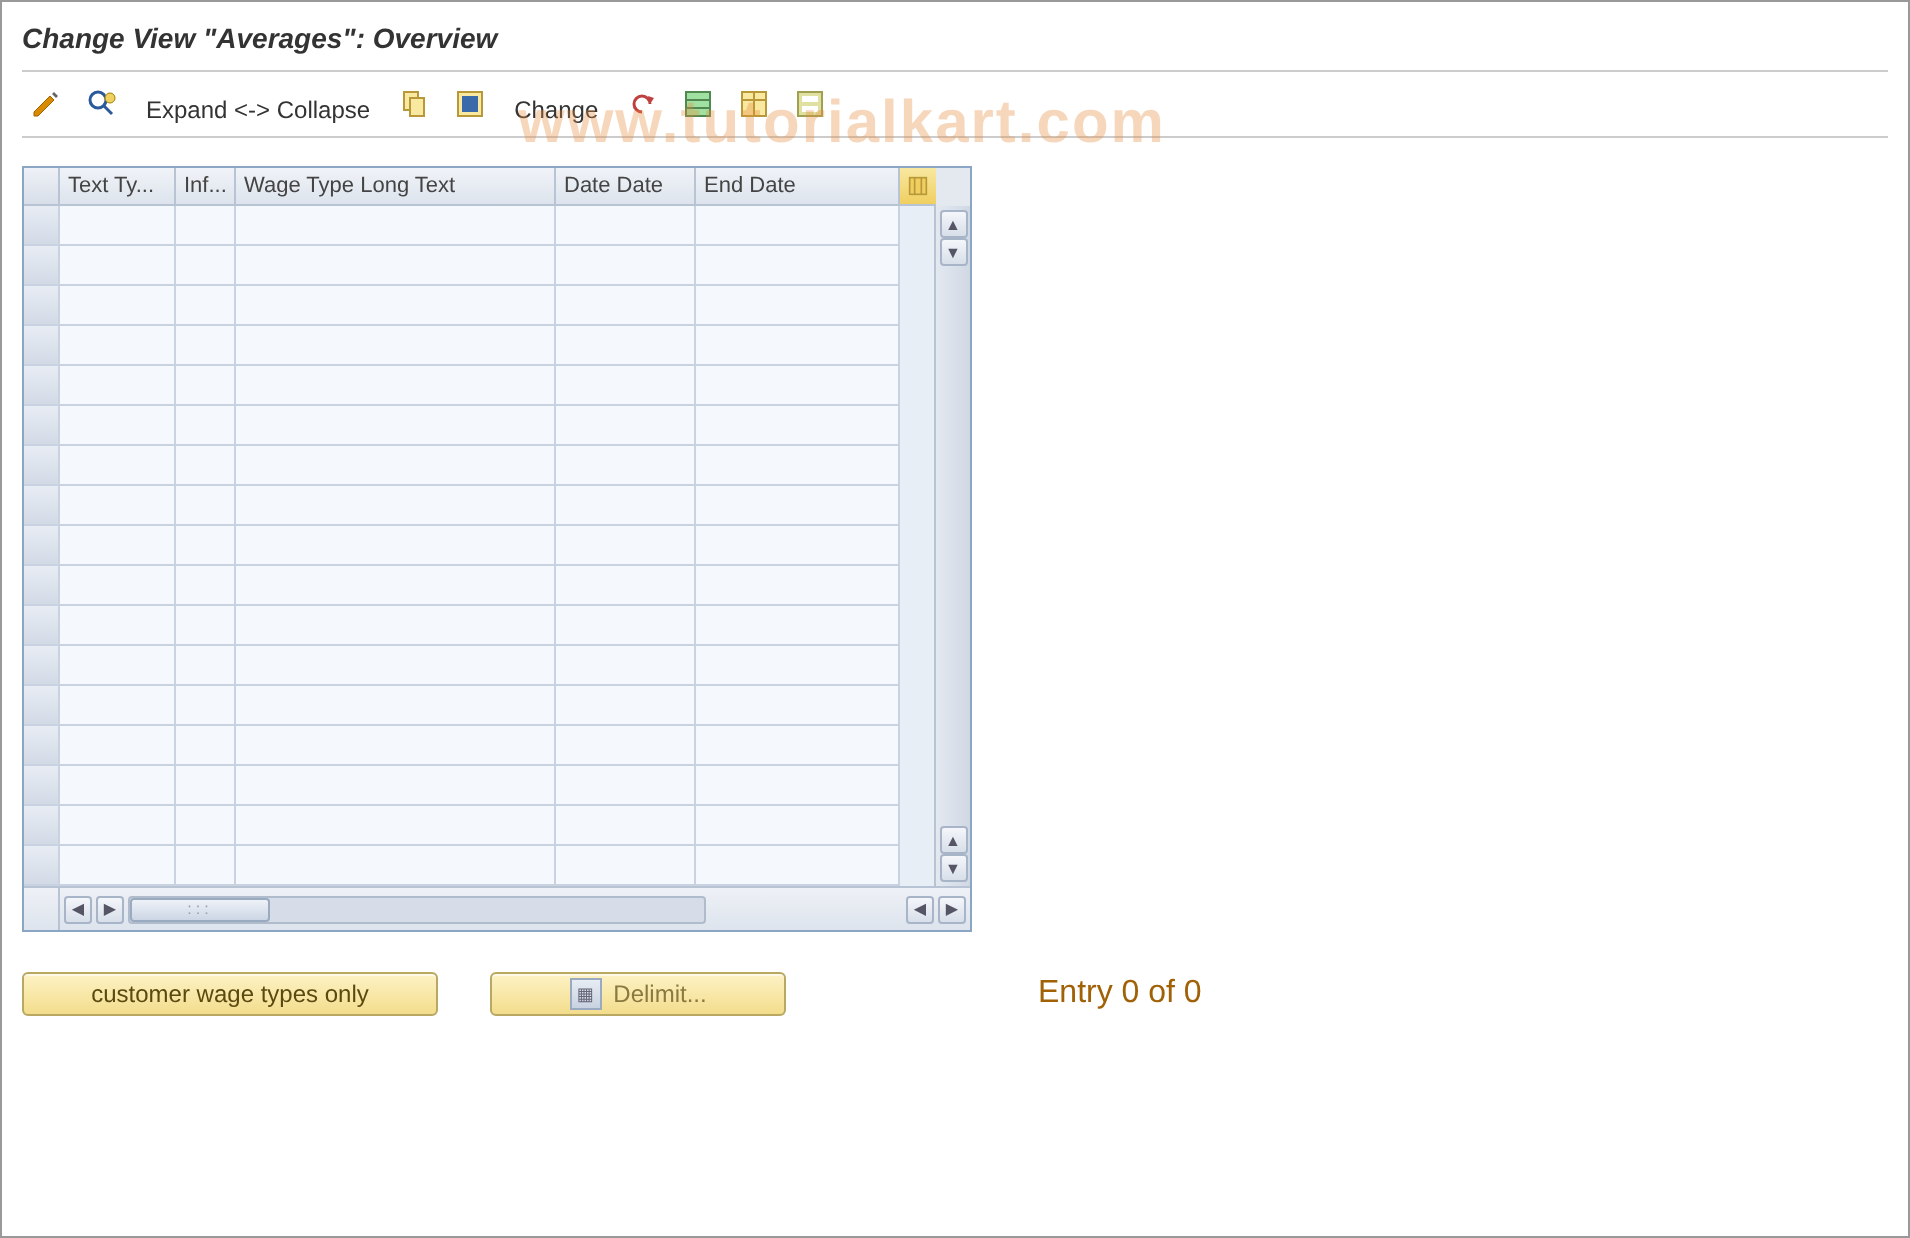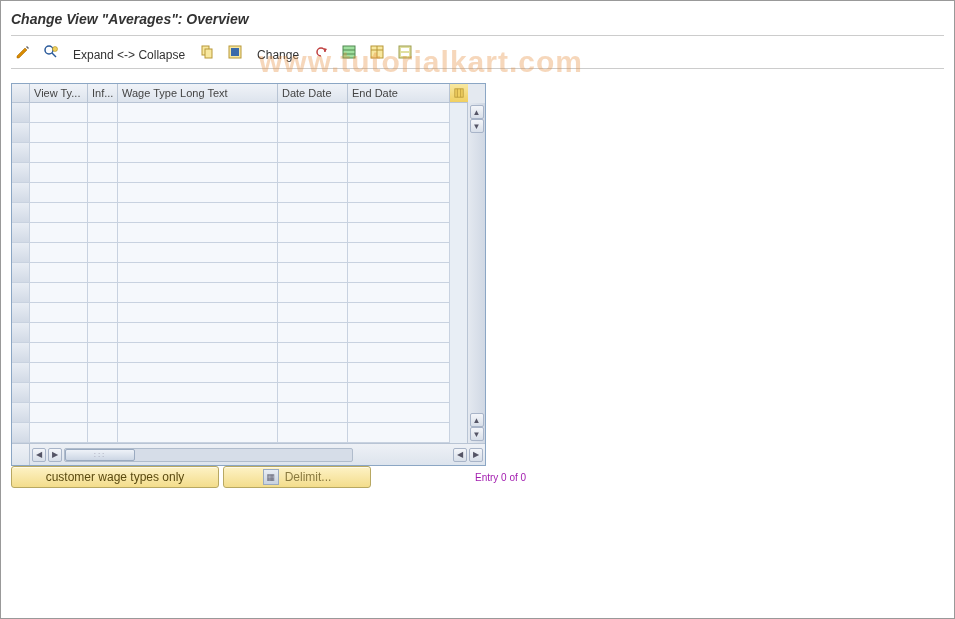--- a/index.html
+++ b/index.html
@@ -139,21 +139,22 @@
     .hscroll .thumb {
       position:absolute; left:0; top:0; height:100%; width:70px;
       background: linear-gradient(#eef2f8,#ccd6e4);
       border:1px solid #9aaac0;
       border-radius:2px;
       display:flex; align-items:center; justify-content:center;
       color:#99a; font-size:8px; letter-spacing:2px;
     }
     .gf-right { display:flex; gap:2px; padding-right:2px; }
     .bottom-row {
-      display:flex; align-items:center; gap:4px;
+      display:flex; align-items:center; gap:26px;
+      margin-top: 20px;
     }
     .flat-btn {
       height: 22px;
       padding: 0 14px;
       background: linear-gradient(#fdf2c5, #f3dd8c);
       border: 1px solid #b8a862;
       border-radius: 3px;
       color: #5a4a10;
       display:flex; align-items:center; gap:6px;
       cursor:pointer;
@@ -162,21 +163,21 @@
     }
     .flat-btn.wide { width: 208px; justify-content:center; }
     .flat-btn.pos { width: 148px; justify-content:center; color:#8a7a40; }
     .flat-btn.pos .mini-icon {
       width:16px; height:16px;
       background: linear-gradient(#e8edf4,#c8d2e0);
       border:1px solid #9aaac0;
       display:flex; align-items:center; justify-content:center;
       font-size:9px; color:#667;
     }
-    .entry-text { margin-left: 100px; color:#a21caf; font-size:10px; }
+    .entry-text { margin-left: 100px; color:#a16207; font-size:16px; }
   </style>
 </head>
 <body>
 
 <div class="container">
 
   <div class="title-bar">Change View "Averages": Overview</div>
 
   <div class="toolbar">
     <span class="tb-btn">
@@ -233,21 +234,21 @@
           <rect x="4" y="9" width="8" height="3" fill="#fff"></rect>
         </svg>
     </span>
   </div>
 
   <div class="watermark">www.tutorialkart.com</div>
 
   <div class="grid-area">
     <div class="grid-header">
       <div class="gh-cell gh-sel"></div>
-      <div class="gh-cell gh-wagety">View Ty...</div>
+      <div class="gh-cell gh-wagety">Text Ty...</div>
       <div class="gh-cell gh-inf">Inf...</div>
       <div class="gh-cell gh-long">Wage Type Long Text</div>
       <div class="gh-cell gh-start">Date Date</div>
       <div class="gh-cell gh-end">End Date</div>
       <div class="gh-cell gh-config">
         <svg width="12" height="12" viewBox="0 0 12 12">
             <rect x="1" y="1" width="10" height="10" fill="#f0cf60" stroke="#b89838"></rect>
             <line x1="4" y1="1" x2="4" y2="11" stroke="#b89838"></line>
             <line x1="8" y1="1" x2="8" y2="11" stroke="#b89838"></line>
           </svg>

